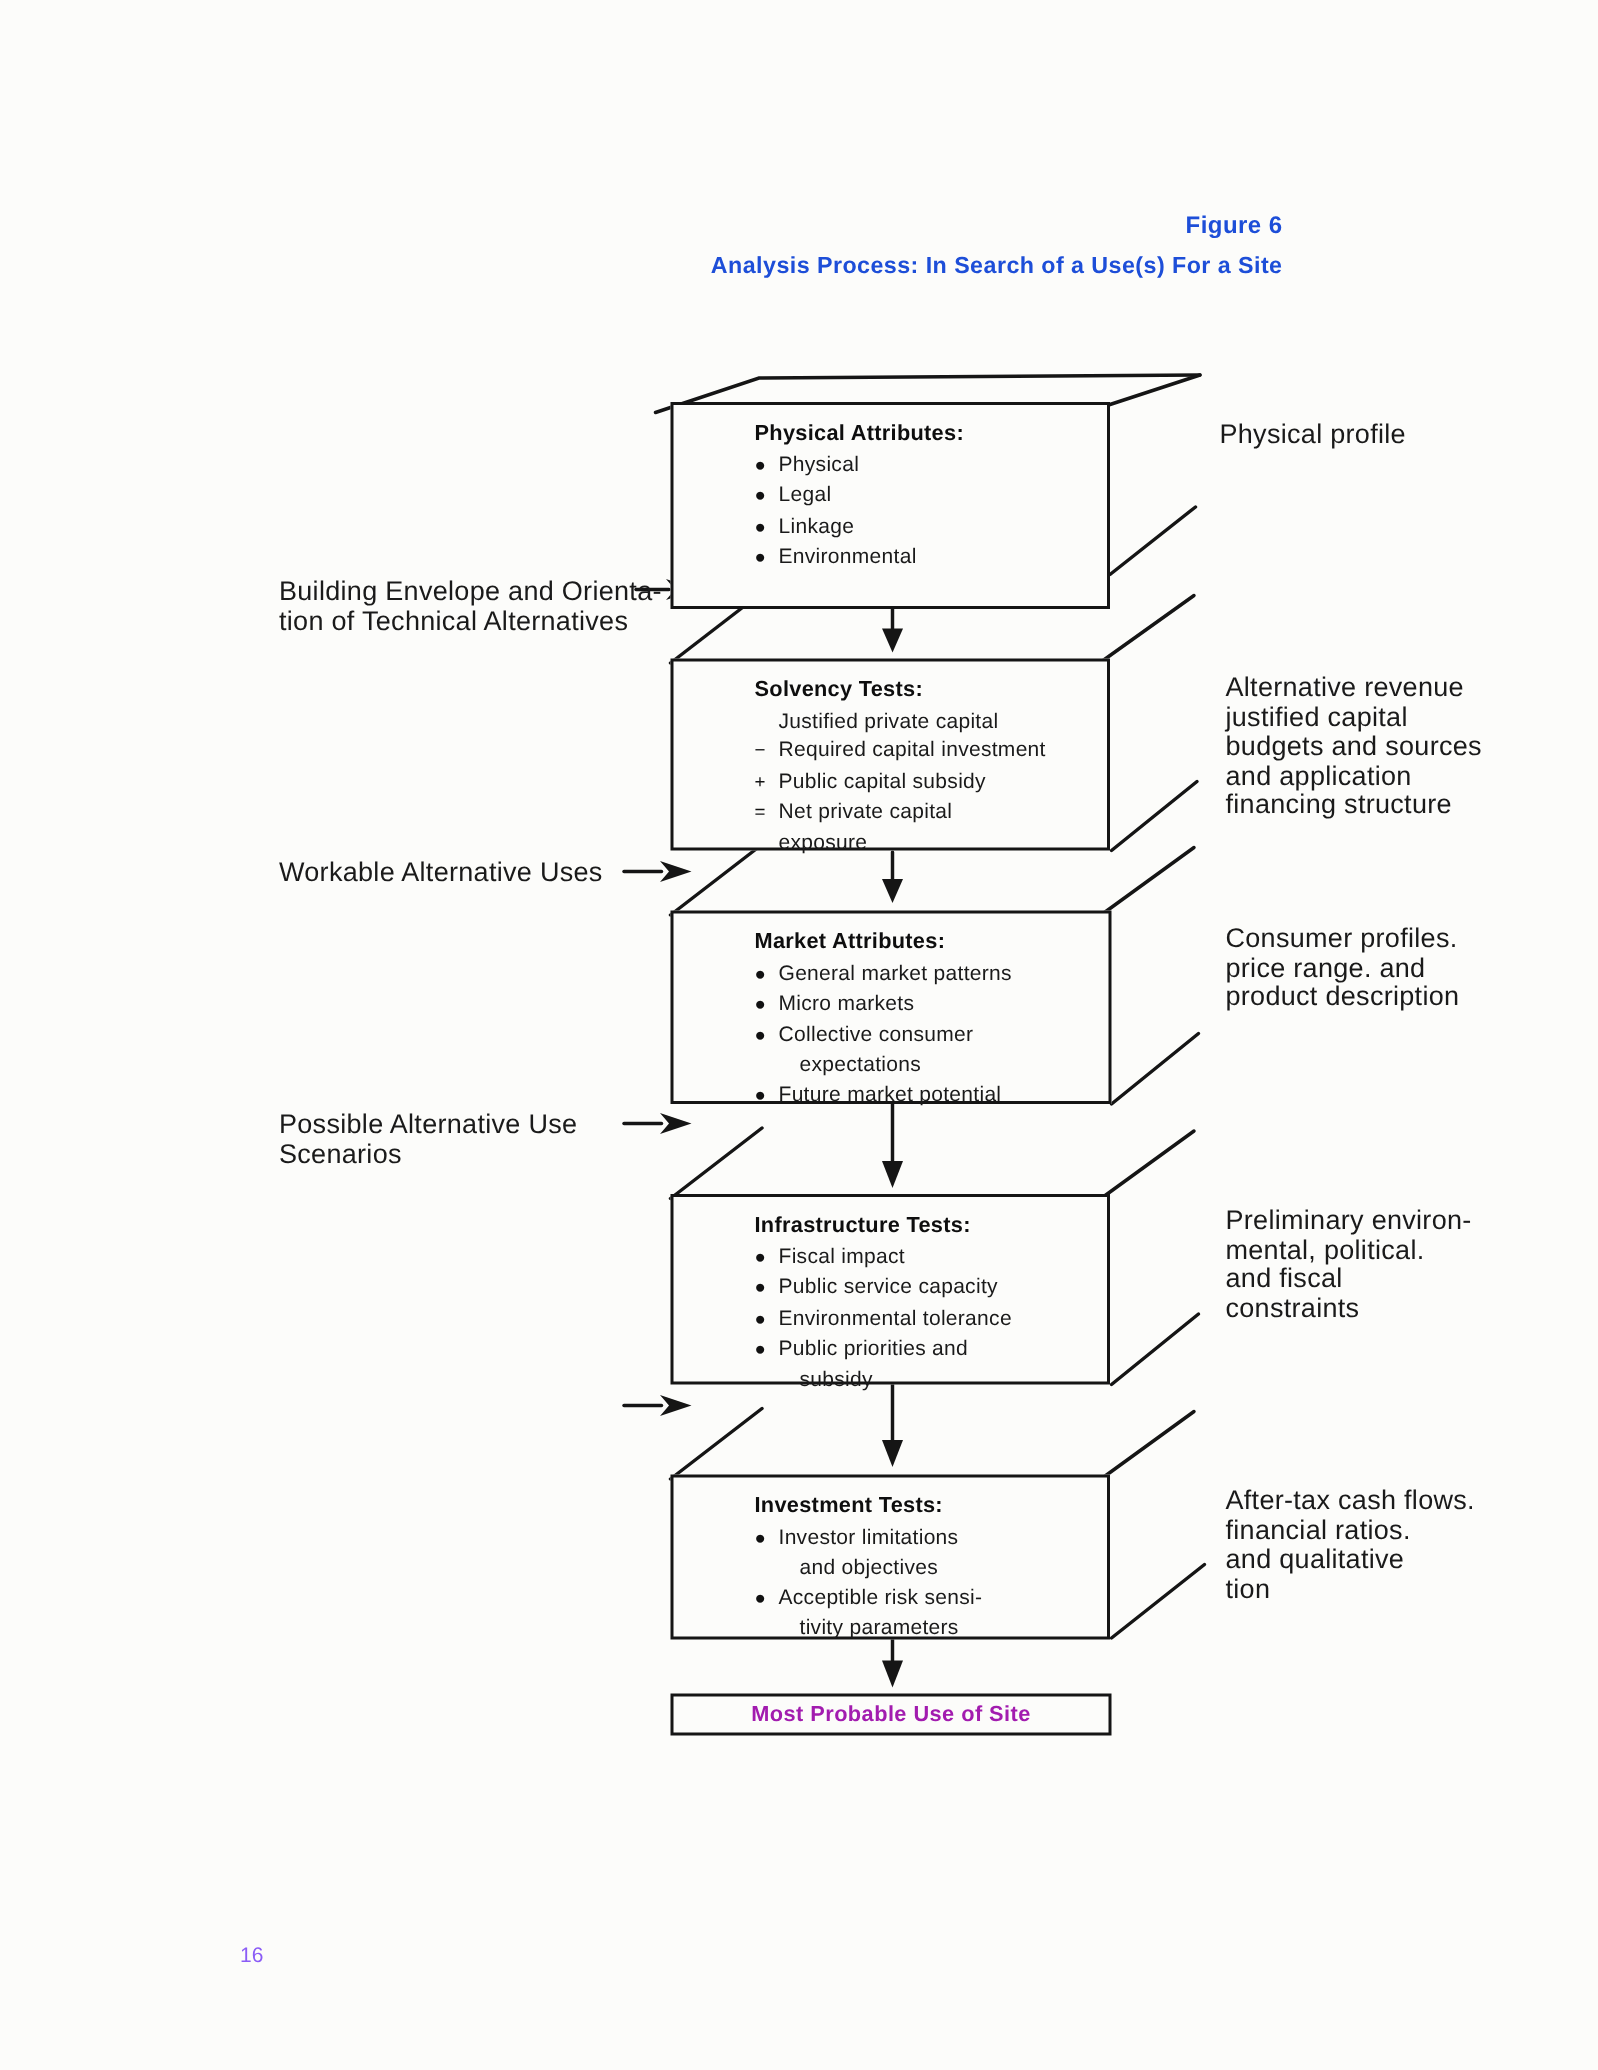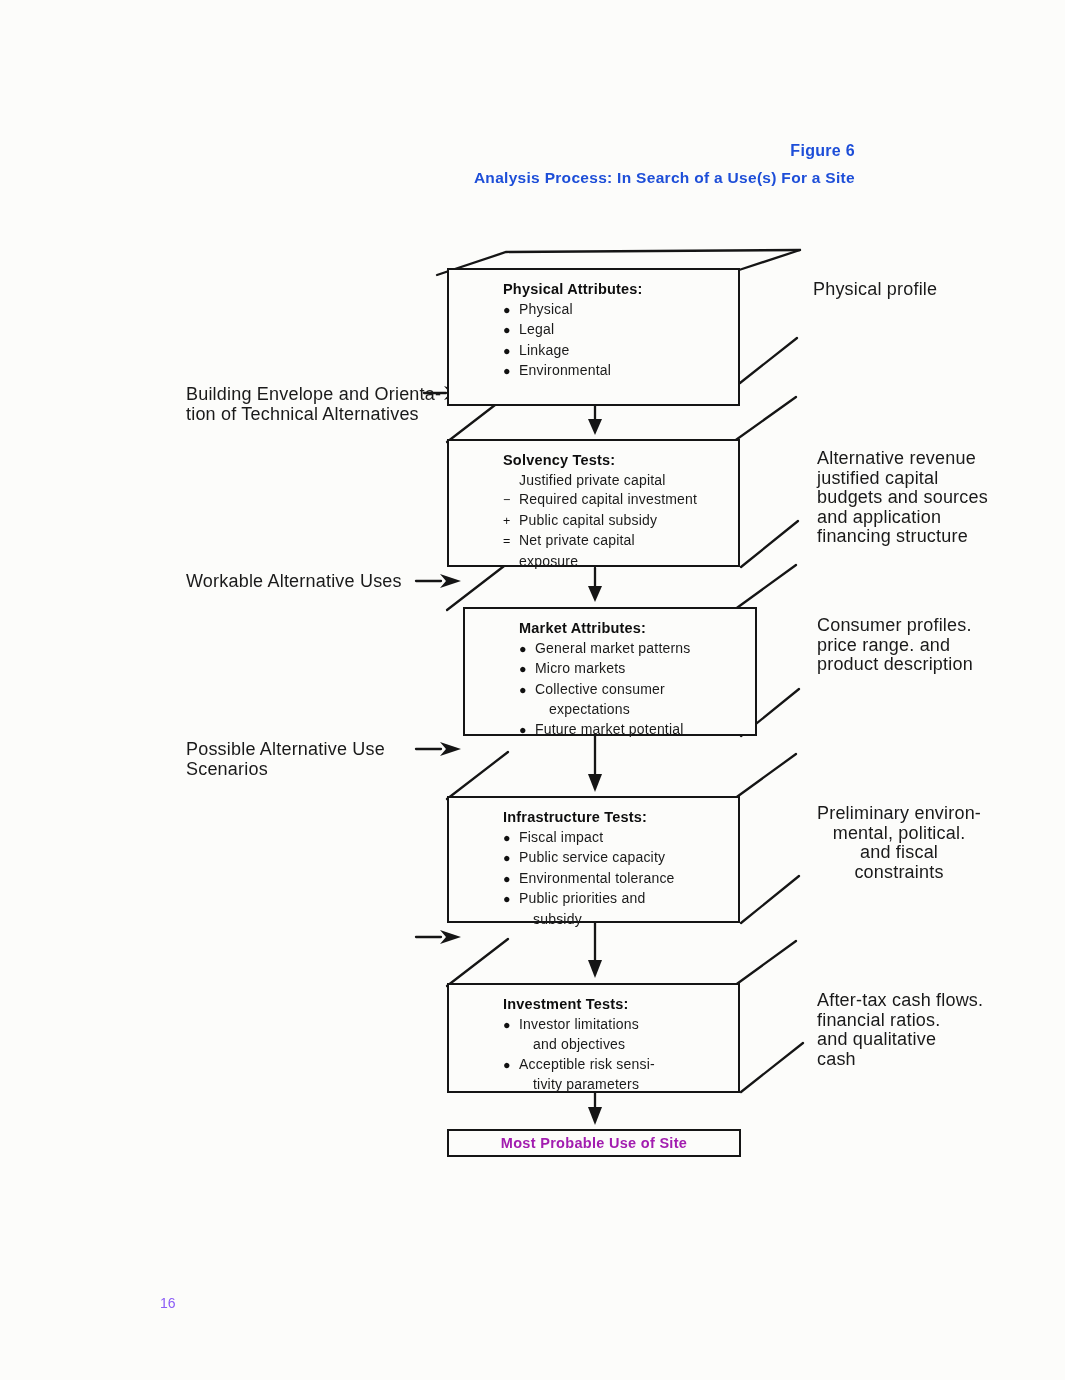--- a/index.html
+++ b/index.html
@@ -169,21 +169,21 @@
     <div class="bl">
         <span class="m">=</span>
         <span class="t">Net private capital</span>
       </div>
     <div class="bl">
         <span class="m"></span>
         <span class="t">exposure</span>
       </div>
   </div>
 
-  <div class="fbox" style="left:447px;top:607px;width:294px;height:129px;margin-left:16px;">
+  <div class="fbox" style="left:447px;top:607px;width:294px;height:129px;">
     <div class="bt">Market Attributes:</div>
     <div class="bl">
         <span class="m">●</span>
         <span class="t">General market patterns</span>
       </div>
     <div class="bl">
         <span class="m">●</span>
         <span class="t">Micro markets</span>
       </div>
     <div class="bl">
@@ -266,28 +266,28 @@
     <div>justified capital</div>
     <div>budgets and sources</div>
     <div>and application</div>
     <div>financing structure</div>
   </div>
   <div class="side-label" style="left:817px;top:616px;">
     <div>Consumer profiles.</div>
     <div>price range. and</div>
     <div>product description</div>
   </div>
-  <div class="side-label" style="left:817px;top:804px;text-align:center;">
+  <div class="side-label" style="left:817px;top:804px;">
     <div>Preliminary environ-</div>
     <div>mental, political.</div>
     <div>and fiscal</div>
     <div>constraints</div>
   </div>
   <div class="side-label" style="left:817px;top:991px;">
     <div>After-tax cash flows.</div>
     <div>financial ratios.</div>
     <div>and qualitative</div>
-    <div>cash</div>
+    <div>tion</div>
   </div>
 
   <div class="pagenum">16</div>
 
 </div>
 
 </body></html>

